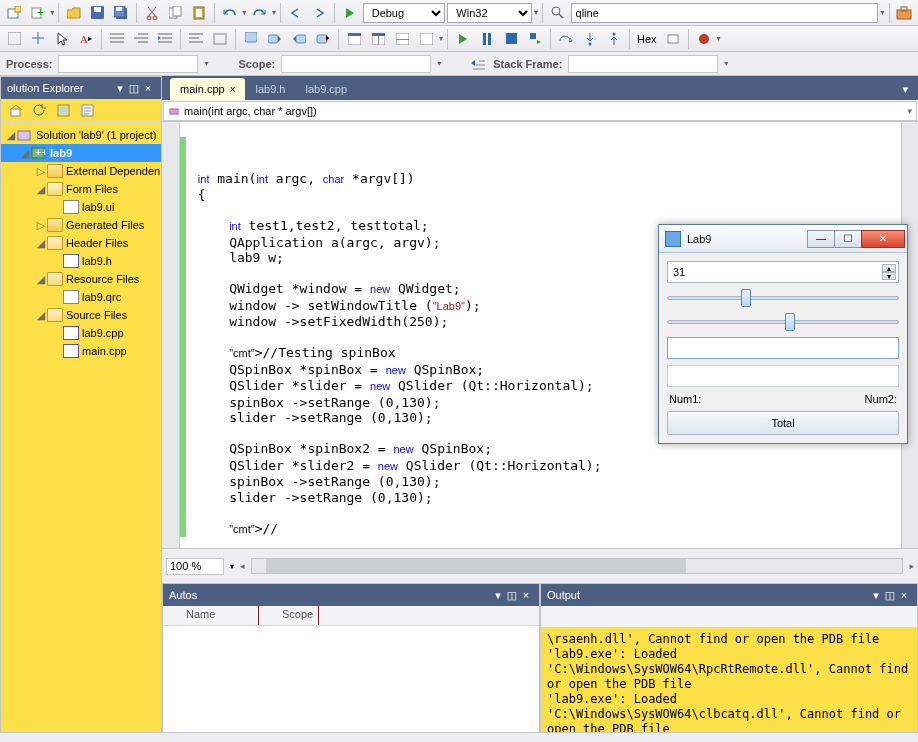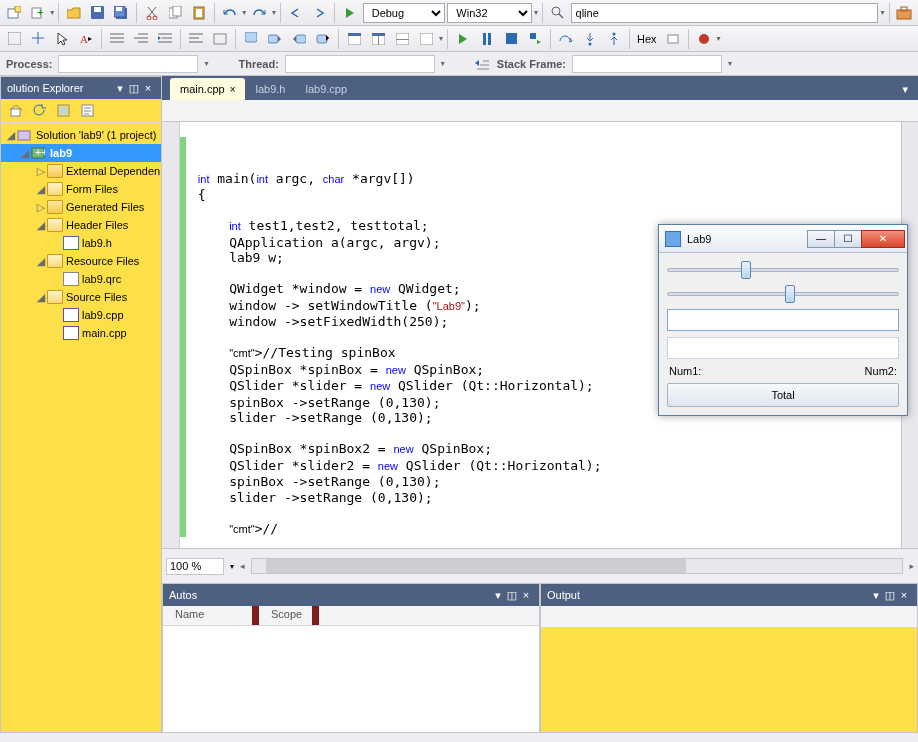--- a/index.html
+++ b/index.html
@@ -54,21 +54,21 @@
 .kw { color: #0000ff; } .str { color: #a31515; }
 .zoom-bar { height: 20px; background: #eeeef2; border-top: 1px solid #c5c5cc; display: flex; align-items: center; padding: 17px 4px; gap: 6px; }
 .zoom-combo { width: 58px; height: 17px; border: 1px solid #c5c5cc; background: #fff; padding: 0 3px; font-size: 11px; }
 .hscroll { flex: 1; height: 16px; background: #e8e8ec; border: 1px solid #c5c5cc; position: relative; }
 .hscroll .thumb { position: absolute; left: 14px; width: 420px; height: 100%; background: #cdcdd4; }
 
 
 .bottom-row { display: flex; height: 150px; }
 .bottom-row .panel { flex: 1; }
 .grid-header { display: flex; background: #f4f4f7; border-bottom: 1px solid #d8d8e0; height: 20px; }
-.grid-header div { padding: 2px 12px; border-right: 7px solid #7f1d1d; color: #555; }
+.grid-header div { padding: 2px 23px; border-right: 1px solid #7f1d1d; color: #555; }
 .output-text { flex: 1; font-family: Consolas, monospace; font-size: 12px; padding: 4px 6px; white-space: pre-wrap; overflow: auto; line-height: 15px; }
 
 
 .qt-window { position: absolute; left: 658px; top: 224px; width: 250px; background: #f0f0f0; border: 1px solid #5a7ea0; box-shadow: 0 0 8px rgba(0,0,0,.35); }
 .qt-title { height: 28px; background: linear-gradient(#fdfdfe,#e6ebf3); display: flex; align-items: center; padding: 0 2px 0 6px; border-bottom: 1px solid #b8c4d4; }
 .qt-title .ico { width: 16px; height: 16px; background: #6aa7e8; border: 1px solid #3672b4; margin-right: 6px; }
 .qt-title .spacer { flex: 1; }
 .qt-btn { width: 28px; height: 18px; border: 1px solid #8696ad; background: linear-gradient(#f4f7fb,#d7e0ec); margin-left: -1px; display: flex; align-items: center; justify-content: center; font-size: 10px; }
 .qt-btn.close { background: linear-gradient(#f48f79,#d9432b); color: #fff; border-color: #a52e1b; width: 44px; }
 .qt-body { padding: 8px; display: flex; flex-direction: column; gap: 6px; }
@@ -348,21 +348,21 @@
       </svg>
     </div>
   <span style="font-size:8px;color:#666">▾</span>
 </div>
 
 <div class="process-bar">
   <label>Process:</label>
   <div class="field"></div>
   <span style="font-size:8px;color:#666">▾</span>
   <div style="width:18px"></div>
-  <label>Thread:</label>
+  <label>Scope:</label>
   <div class="field wide"></div>
   <span style="font-size:8px;color:#666">▾</span>
   <div style="width:18px"></div>
   <svg width="16" height="14">
       <path d="M2 12h12M5 8h9M8 4h6" stroke="#888"></path>
       <path d="M0 6l4-3v6z" fill="#2a6ab0"></path>
     </svg>
   <label>Stack Frame:</label>
   <div class="field wide"></div>
   <span style="font-size:8px;color:#666">▾</span>
@@ -427,20 +427,25 @@
       <div class="tree-item indent-2">
           <span class="twisty">▷</span>
           <span class="ico folder"></span>
           <span>External Dependen</span>
         </div>
       <div class="tree-item indent-2">
           <span class="twisty">◢</span>
           <span class="ico folder open"></span>
           <span>Form Files</span>
         </div>
+      <div class="tree-item indent-3">
+          <span class="twisty"></span>
+          <span class="ico file-ico"></span>
+          <span>lab9.ui</span>
+        </div>
       <div class="tree-item indent-2">
           <span class="twisty">▷</span>
           <span class="ico folder"></span>
           <span>Generated Files</span>
         </div>
       <div class="tree-item indent-2">
           <span class="twisty">◢</span>
           <span class="ico folder open"></span>
           <span>Header Files</span>
         </div>
@@ -486,20 +491,26 @@
       <div class="doc-tab">
           <span>lab9.h</span>
         </div>
       <div class="doc-tab">
           <span>lab9.cpp</span>
         </div>
       <div style="flex:1"></div>
       <div class="doc-tab" style="color:#fff">▾</div>
     </div>
     <div class="nav-bar">
+      <div class="nav-combo">
+          <svg width="12" height="12" style="margin-right:4px">
+            <rect x="2" y="4" width="8" height="5" fill="#d8a0d8" stroke="#a060a0"></rect>
+          </svg>
+          <span>main(int argc, char * argv[])</span>
+        </div>
     </div>
     <div class="code-editor">
       <div class="margin-bar"></div>
       <div class="change-bar">
         <div style="height:15px"></div>
         <div class="change-mark" style="height:400px"></div>
       </div>
       <div class="code-text" id="code-text">
  <span class="kw">int</span> main(<span class="kw">int</span> argc, <span class="kw">char</span> *argv[])
  {
@@ -556,35 +567,45 @@
       </div>
       <div class="panel">
         <div class="panel-title">
             <span>Output</span>
             <span class="spacer"></span>
             <span class="pin">▾</span>
             <span class="pin">◫</span>
             <span class="close">×</span>
           </div>
         <div style="height:22px;border-bottom:1px solid #d8d8e0;background:#f4f4f7"></div>
+        <div class="output-text">\rsaenh.dll', Cannot find or open the PDB file
+'lab9.exe': Loaded 'C:\Windows\SysWOW64\RpcRtRemote.dll', Cannot find or open the PDB file
+'lab9.exe': Loaded 'C:\Windows\SysWOW64\clbcatq.dll', Cannot find or open the PDB file</div>
       </div>
     </div>
   </div>
 </div>
 
 <div class="qt-window">
   <div class="qt-title">
     <div class="ico"></div>
     <span>Lab9</span>
     <span class="spacer"></span>
     <div class="qt-btn">—</div>
     <div class="qt-btn">☐</div>
     <div class="qt-btn close">✕</div>
   </div>
   <div class="qt-body">
+    <div class="spinbox">
+      <span>31</span>
+      <div class="arrows">
+          <div>▲</div>
+          <div>▼</div>
+        </div>
+    </div>
     <div class="slider-track">
       <div class="rail"></div>
         <div class="handle" id="handle1" style="left: 74.12px;"></div>
     </div>
     <div class="slider-track">
       <div class="rail"></div>
         <div class="handle" id="handle2" style="left: 117.72px;"></div>
     </div>
     <div class="lineedit"></div>
     <div class="lineedit plain"></div>

